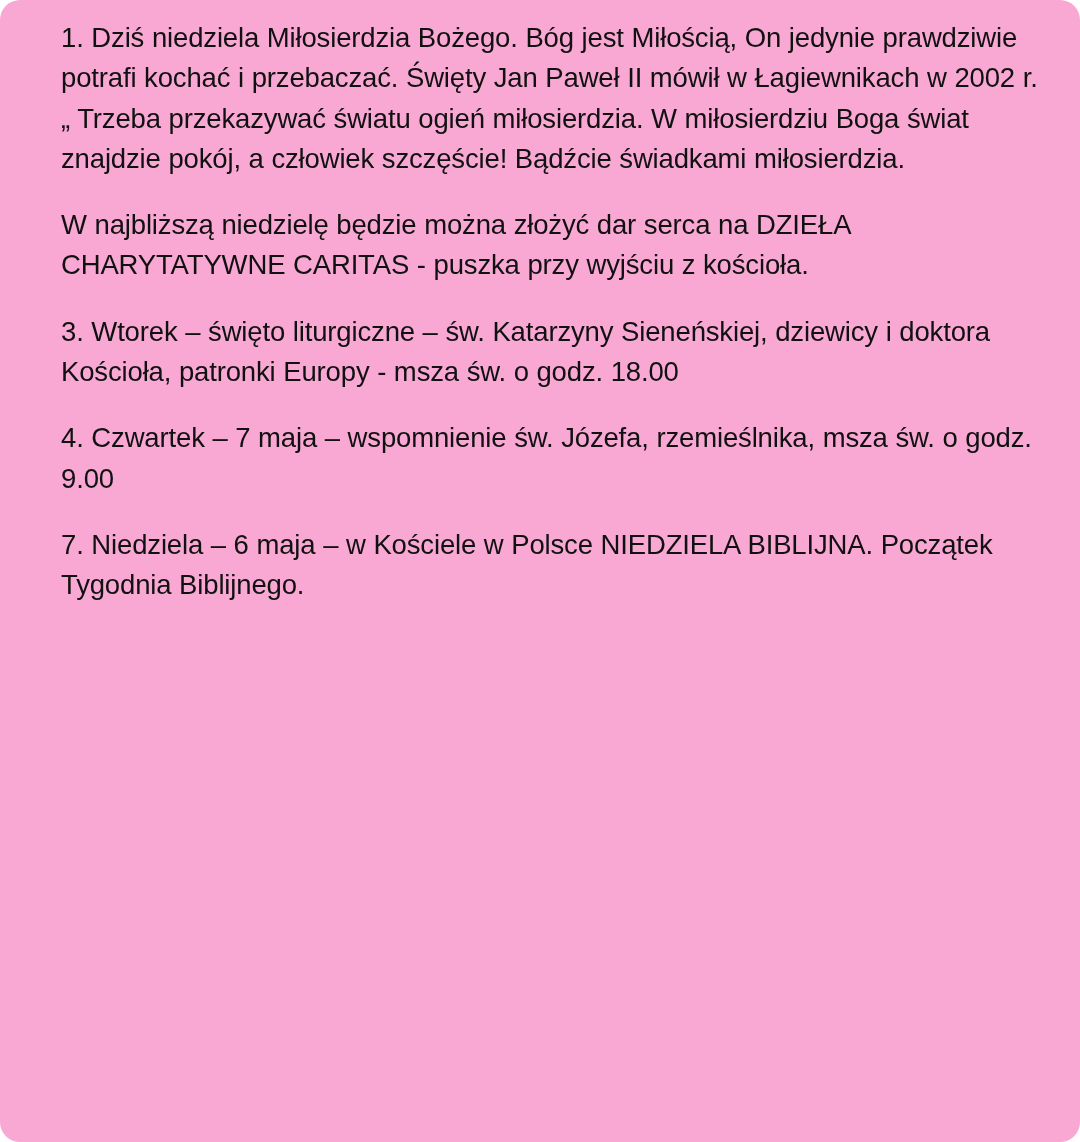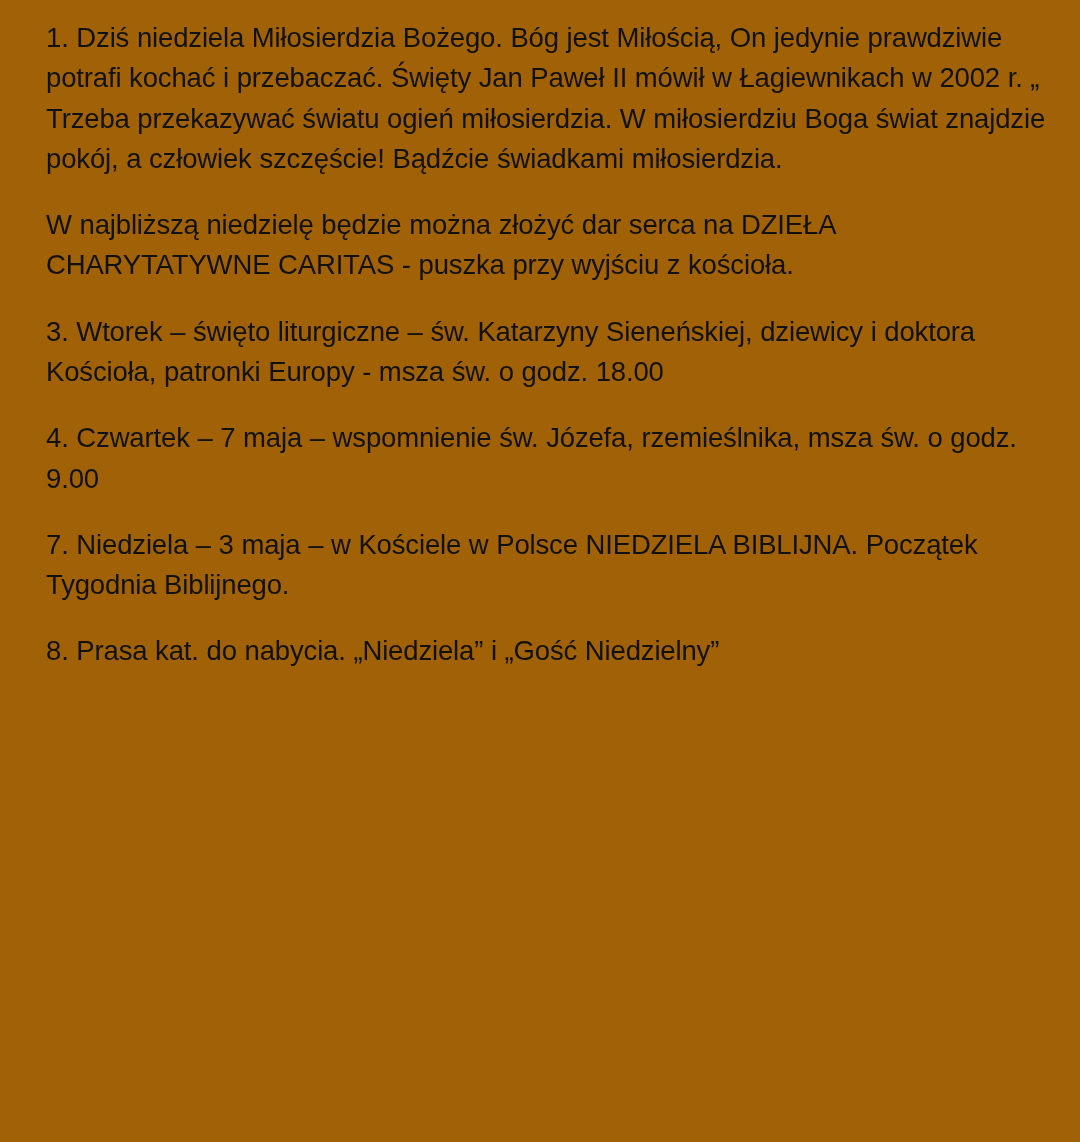--- a/index.html
+++ b/index.html
@@ -12,22 +12,23 @@
     width: 1080px;
     min-height: 1142px;
     font-family: "Liberation Sans", "DejaVu Sans", sans-serif;
     color: #111111;
     -webkit-font-smoothing: antialiased;
   }
   .page {
     box-sizing: border-box;
     width: 1080px;
     min-height: 1142px;
-    padding: 18px 30px 18px 46px;
-    background: #a16207;
+    padding: 18px 30px 18px 61px;
+    background: #f9a8d4;
+    border-radius: 20px;
   }
   .announcement {
     font-size: 27.5px;
     line-height: 1.465;
     font-weight: 500;
     letter-spacing: -0.15px;
     margin: 0 0 26px 0;
     color: #111111;
     text-align: left;
     word-spacing: 0.2px;
@@ -45,17 +46,16 @@
 
   <p class="announcement">W najbliższą  niedzielę będzie można złożyć dar serca na DZIEŁA CHARYTATYWNE CARITAS  -  puszka przy wyjściu z kościoła.</p>
 
 
   <p class="announcement">3. Wtorek – święto liturgiczne – św. Katarzyny Sieneńskiej, dziewicy i doktora Kościoła, patronki Europy  -  msza św. o godz. 18.00</p>
 
   <p class="announcement">4. Czwartek – 7 maja – wspomnienie św. Józefa, rzemieślnika, msza św. o godz. 9.00</p>
 
 
 
-  <p class="announcement">7. Niedziela – 3 maja – w Kościele w Polsce NIEDZIELA BIBLIJNA. Początek Tygodnia Biblijnego.</p>
+  <p class="announcement">7. Niedziela – 6 maja – w Kościele w Polsce NIEDZIELA BIBLIJNA. Początek Tygodnia Biblijnego.</p>
 
-  <p class="announcement">8. Prasa kat. do nabycia.  „Niedziela” i „Gość Niedzielny”</p>
 
 </div>
 
 </body></html>

